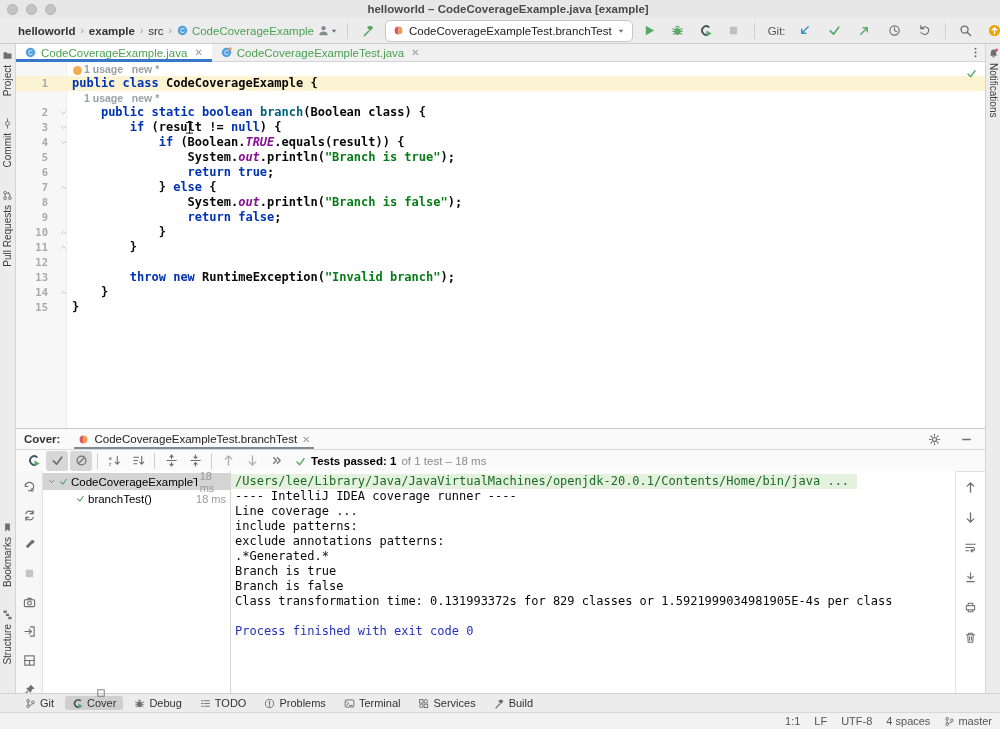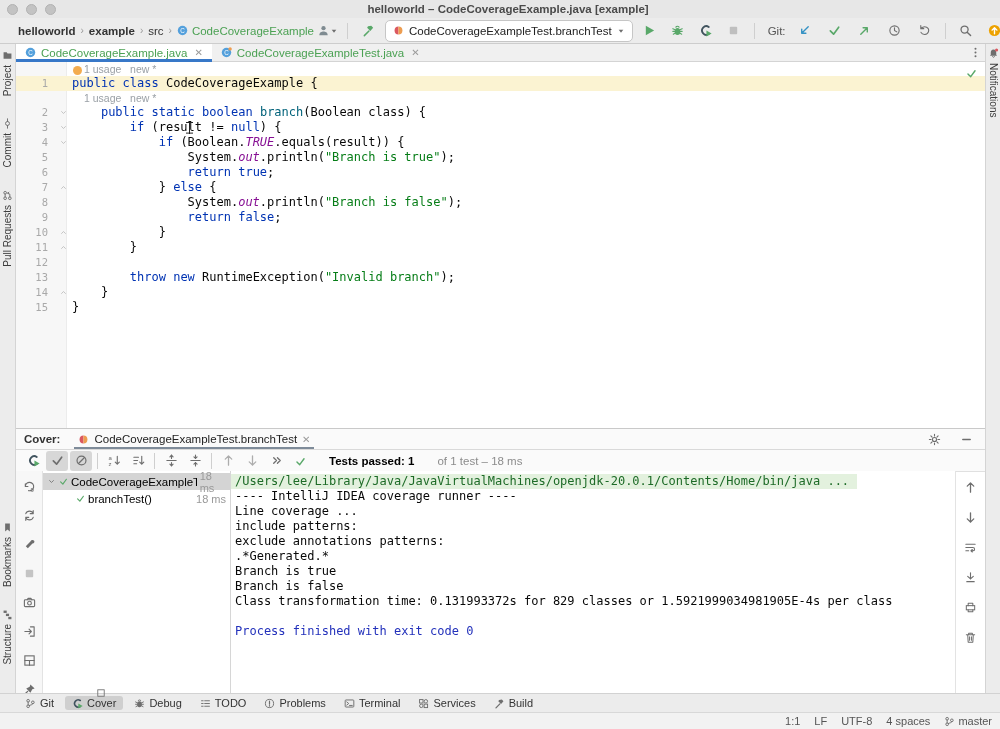--- a/index.html
+++ b/index.html
@@ -46,21 +46,21 @@
   
   .tabbar{position:absolute;left:16px;top:44px;width:969px;height:18px;background:#f0f0f0;border-bottom:1px solid #d4d4d4;
           display:flex;align-items:stretch;box-sizing:border-box;}
   .tab{display:flex;align-items:center;gap:5px;padding:0 9px;font-size:11.5px;color:var(--green);position:relative;background:transparent;}
   .tab.sel{background:#fff;}
   .tab.sel:after{content:"";position:absolute;left:0;right:0;bottom:-1px;height:3px;background:var(--accent);}
   .tab .x{color:#9a9a9a;font-size:10px;margin-left:2px;}
   .tab-kebab{margin-left:auto;align-self:center;margin-right:3px;}
   
   .editor{position:absolute;left:16px;top:62px;width:969px;height:366px;background:#fff;overflow:hidden;
-          font-family:"DejaVu Sans Mono",monospace;font-size:12px;}
+          font-family:"DejaVu Sans Mono",monospace;font-size:12px;font-weight:bold;}
   .gutterbg{position:absolute;left:0;top:0;bottom:0;width:50px;background:#f7f7f7;border-right:1px solid #ececec;}
   .elines{position:relative;}
   .crow{display:flex;height:15px;line-height:15px;align-items:center;position:relative;}
   .crow.hl{background:#fbf3d2;}
   .irow{display:flex;height:14px;line-height:14px;}
   .irow .gsp{width:50px;flex:none;}
   .irow .itxt{font-family:"Liberation Sans",sans-serif;font-size:10.5px;color:#9aa0a6;white-space:pre;padding-left:18px;}
   .crow.hl + .irow{background:transparent;}
   .lnum{width:32px;flex:none;text-align:right;padding-right:6px;font-size:10.5px;color:#a9a9a9;}
   .fold{width:18px;flex:none;display:flex;align-items:center;justify-content:center;color:#b6b6b6;}
@@ -76,21 +76,21 @@
   .ibeam:after{content:"";position:absolute;left:0;right:0;top:0;height:1.4px;background:#222;box-shadow:0 10.6px #222;}
   
   .panel{position:absolute;left:16px;top:428px;width:969px;height:338px;background:#fff;border-top:1px solid #c9c9c9;box-sizing:border-box;}
   .phead{height:20px;background:#fafafa;border-bottom:1px solid #d9d9d9;display:flex;align-items:center;font-size:11.5px;color:#222;position:relative;}
   .phead .plabel{margin-left:8px;font-weight:bold;color:#333;}
   .ptab{display:flex;align-items:center;gap:5px;margin-left:14px;height:100%;position:relative;padding:0 4px;}
   .ptab:after{content:"";position:absolute;left:0;right:0;bottom:0;height:2px;background:#7e8b99;}
   .ptab .x{color:#9a9a9a;font-size:10px;}
   .phead-right{position:absolute;right:8px;display:flex;gap:10px;align-items:center;}
   .ptoolbar{height:21px;background:#fafafa;border-bottom:1px solid #e0e0e0;display:flex;align-items:center;gap:2px;padding-left:6px;}
-  .pstatus{display:flex;align-items:flex-end;gap:23px;font-size:11.5px;margin-left:6px;}
+  .pstatus{display:flex;align-items:flex-end;gap:5px;font-size:11.5px;margin-left:6px;}
   .pstatus b{color:#000;}
   .pstatus .rest{color:#8c8c8c;}
   .pbody{position:absolute;left:0;top:42px;right:0;bottom:0;display:flex;}
   .prail{width:26px;flex:none;background:#f7f7f7;border-right:1px solid #e3e3e3;display:flex;flex-direction:column;align-items:center;
          padding-top:5px;gap:9px;}
   .ttree{width:187px;flex:none;background:#fff;border-right:1px solid #d6d6d6;padding-top:2px;font-size:11.5px;}
   .trow{display:flex;align-items:center;height:17px;gap:3px;padding:0 4px 0 4px;color:#000;}
   .trow.sel{background:#d4d4d4;}
   .trow .tname{white-space:nowrap;overflow:hidden;}
   .trow .ttime{margin-left:auto;color:#999;font-size:11px;}

